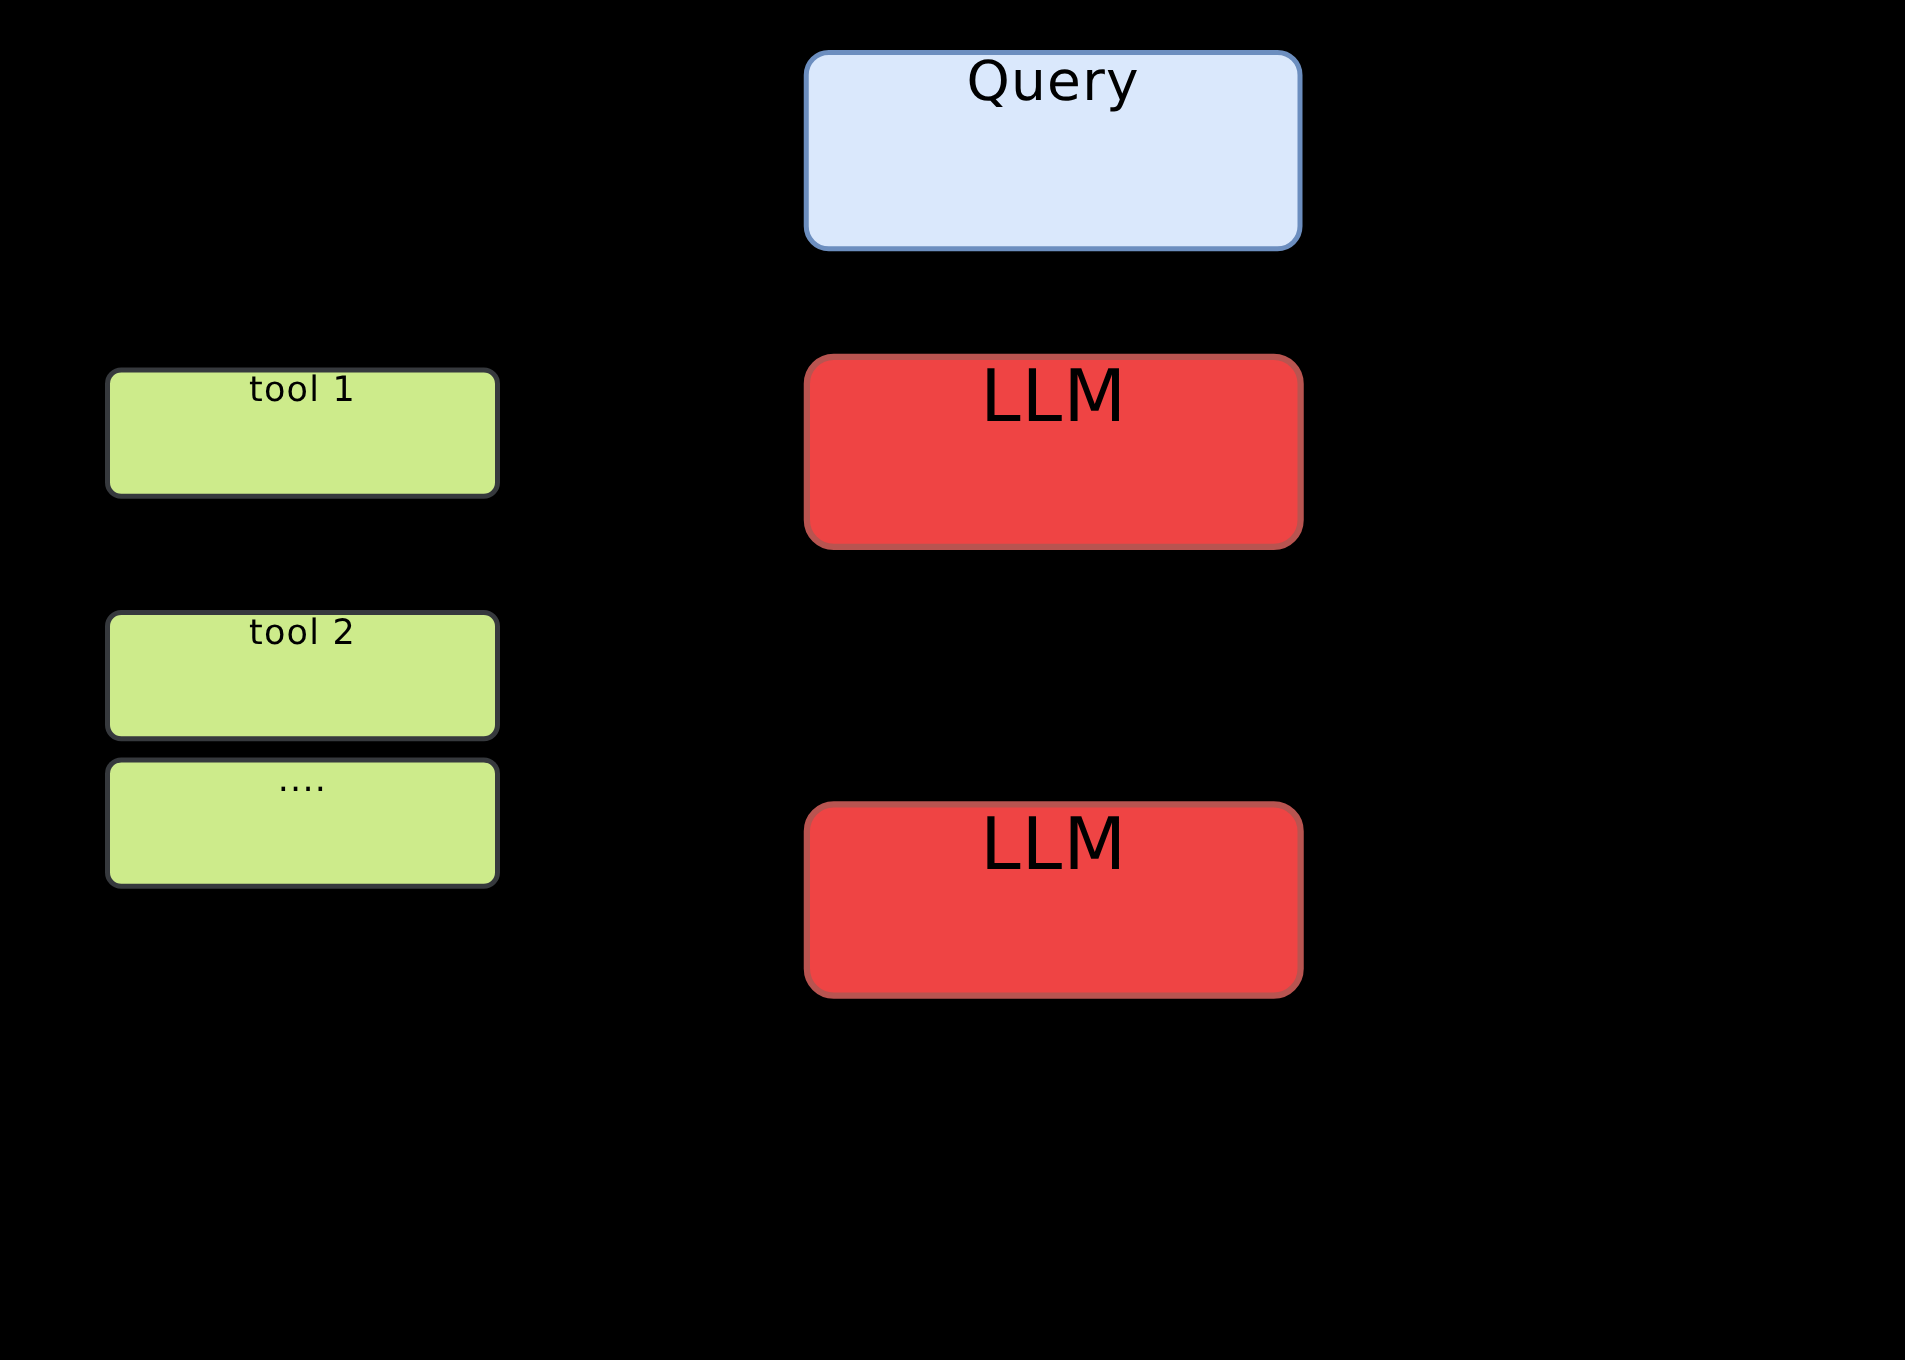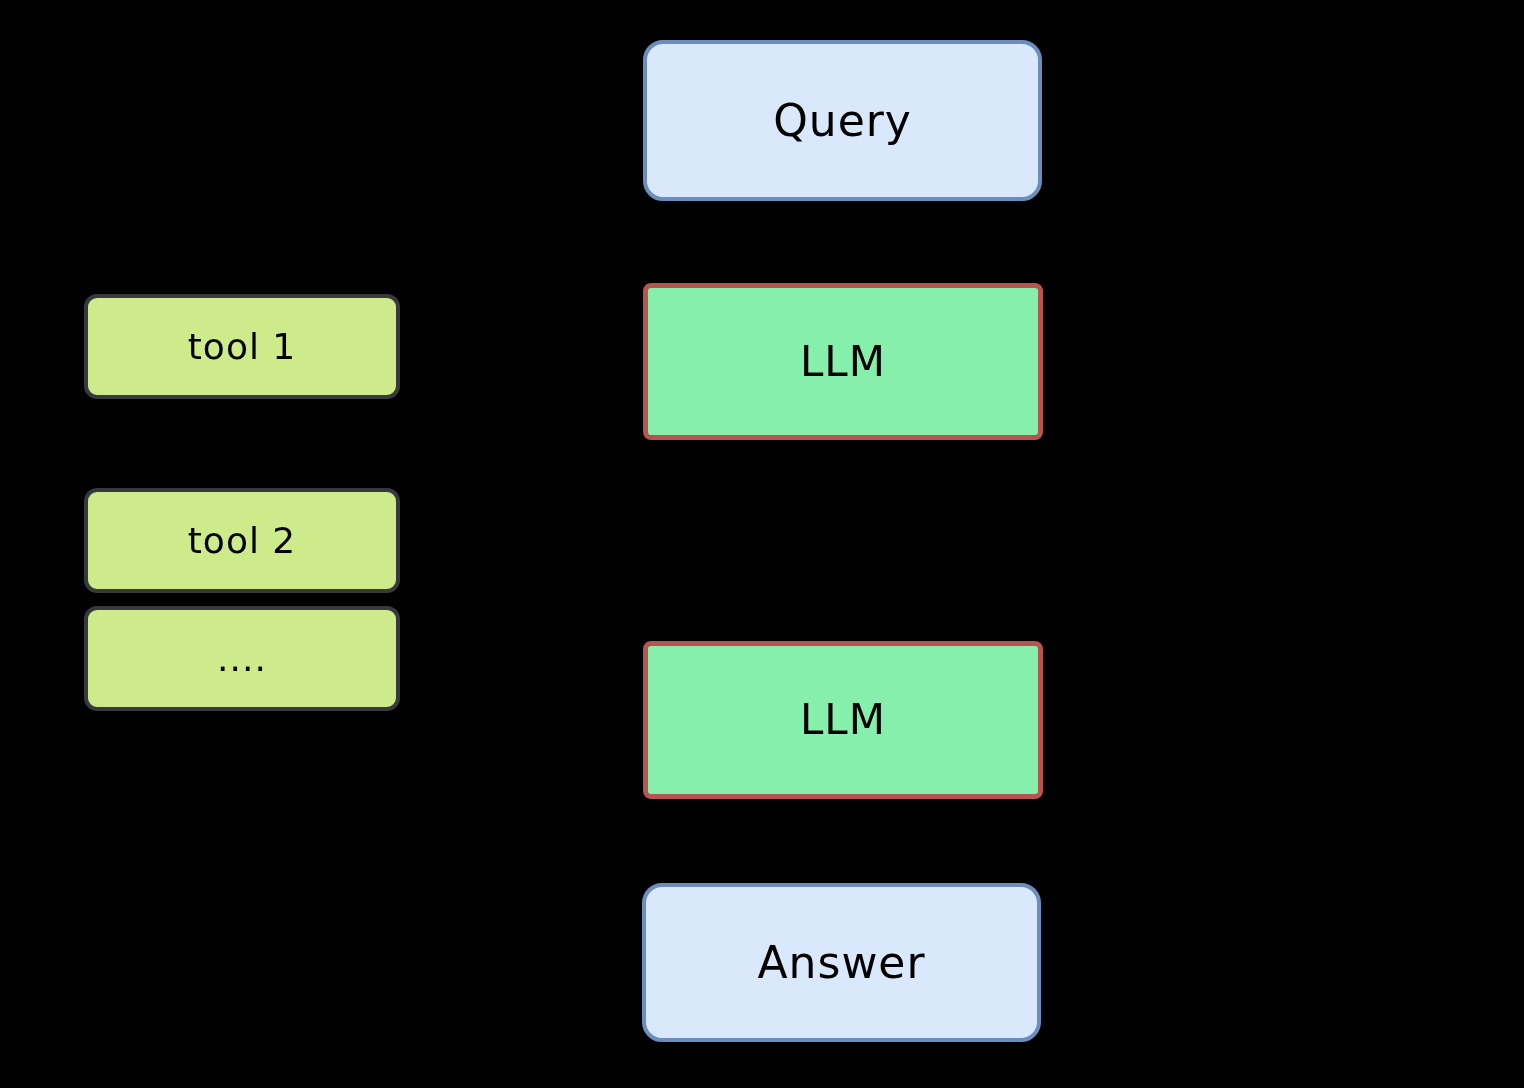--- a/index.html
+++ b/index.html
@@ -12,47 +12,47 @@
     width: 1524px;
     height: 1088px;
     background: #000000;
     overflow: hidden;
     font-family: "DejaVu Sans", sans-serif;
     color: #000000;
   }
   .node {
     position: absolute;
     display: flex;
-    align-items: center;
+    align-items: flex-start;
     justify-content: center;
     box-sizing: border-box;
     text-align: center;
     line-height: 1;
     letter-spacing: 1px;
   }
   
   .io-node {
     background: #dae8fc;
     border: 4px solid #6c8ebf;
     border-radius: 20px;
     font-size: 44px;
   }
   
   .llm-node {
-    background: #86efac;
+    background: #ef4444;
     border: 5px solid #b85450;
-    border-radius: 8px;
-    font-size: 42px;
+    border-radius: 24px;
+    font-size: 58px;
   }
   
   .tool-node {
     background: #cdeb8b;
     border: 4px solid #36393d;
     border-radius: 13px;
-    font-size: 36px;
+    font-size: 28px;
   }
 
   #query-node   { left: 643px; top: 40px;  width: 399px; height: 161px; }
   #llm-top-node { left: 643px; top: 283px; width: 400px; height: 157px; }
   #llm-bottom-node { left: 643px; top: 641px; width: 400px; height: 158px; }
   #answer-node  { left: 642px; top: 883px; width: 399px; height: 159px; }
 
   .tool-node { left: 84px; width: 316px; height: 105px; }
   #tool-node-1 { top: 294px; }
   #tool-node-2 { top: 452px; margin-top: 36px; }
@@ -82,17 +82,14 @@
   </div>
 
   <div class="node llm-node" id="llm-top-node">
     <span>LLM</span>
   </div>
 
   <div class="node llm-node" id="llm-bottom-node">
     <span>LLM</span>
   </div>
 
-  <div class="node io-node" id="answer-node">
-    <span>Answer</span>
-  </div>
 
 </div>
 
 </body></html>

